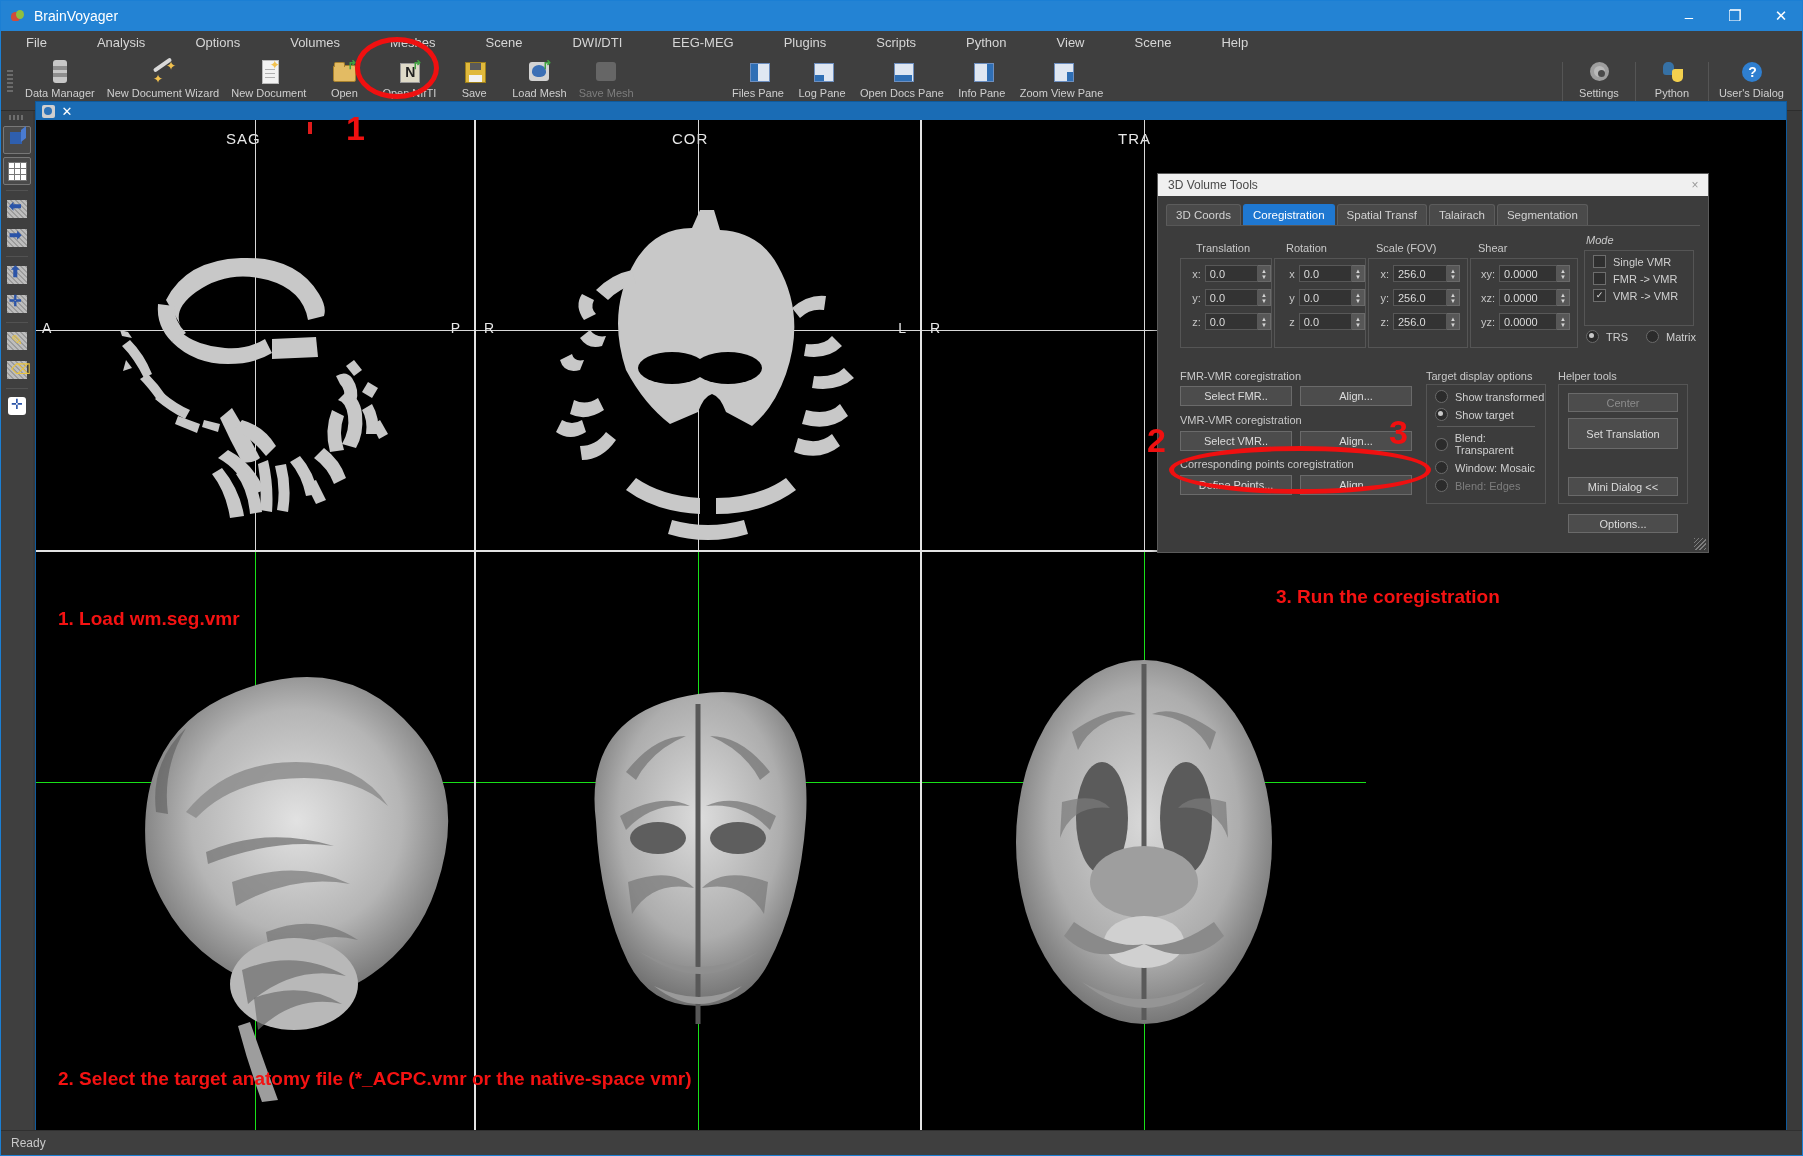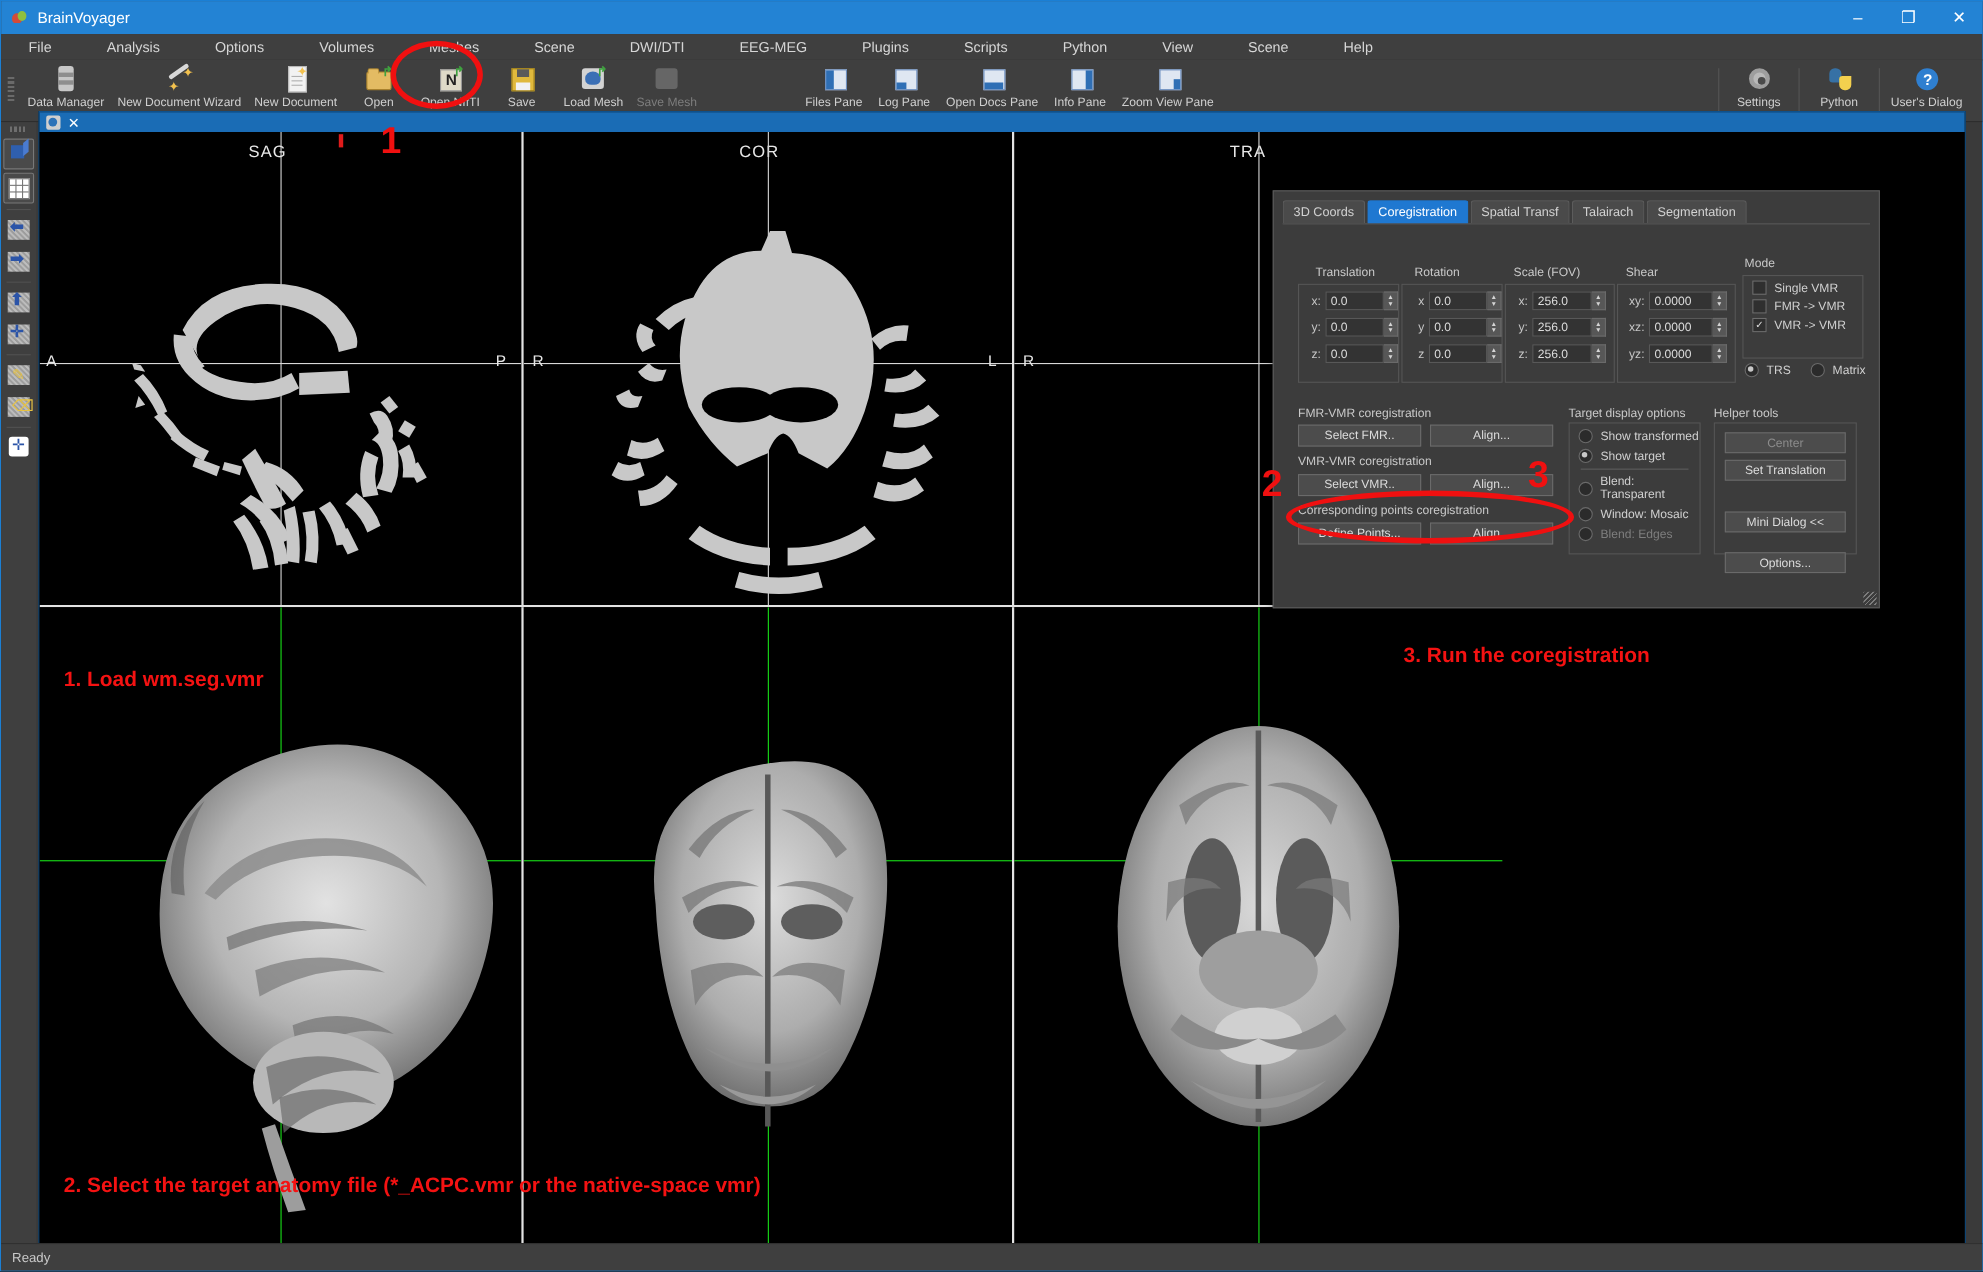--- a/index.html
+++ b/index.html
@@ -547,35 +547,39 @@
       <div class="divider-v" style="left:438px;top:432px;height:578px;"></div>
       <div class="divider-v" style="left:884px;top:432px;height:578px;"></div>
 
       <div class="annot" style="left:22px;top:488px;">1. Load wm.seg.vmr</div>
       <div class="annot" style="left:22px;top:948px;">2. Select the target anatomy file (*_ACPC.vmr or the native-space vmr)</div>
       <div class="annot" style="left:1240px;top:466px;">3. Run the coregistration</div>
     </div>
   </div>
 
   <div class="dlg">
+    <div class="dlg-title">
+      <span>3D Volume Tools</span>
+      <div class="dlg-x">×</div>
+    </div>
 
     <div class="tabs">
       <div class="tab">3D Coords</div>
       <div class="tab active">Coregistration</div>
       <div class="tab">Spatial Transf</div>
       <div class="tab">Talairach</div>
       <div class="tab">Segmentation</div>
     </div>
     <div class="tabline"></div>
 
     <div class="grp-label" style="position:absolute;left:38px;top:68px;">Translation</div>
     <div class="grp-label" style="position:absolute;left:128px;top:68px;">Rotation</div>
     <div class="grp-label" style="position:absolute;left:218px;top:68px;">Scale (FOV)</div>
     <div class="grp-label" style="position:absolute;left:320px;top:68px;">Shear</div>
-    <div class="grp-label" style="position:absolute;left:428px;top:60px;">Mode</div>
+    <div class="grp-label" style="position:absolute;left:428px;top:60px;font-style:italic;">Mode</div>
 
     <div class="box" style="position:absolute;left:22px;top:84px;width:92px;height:90px;padding:6px 0 0 0;">
       <div class="spin">
         <div class="lb">x:</div>
         <div class="fld">0.0</div>
         <div class="ar">
             <i>▲</i>
             <i>▼</i>
           </div>
       </div>
@@ -736,21 +740,21 @@
       </div>
       <div class="rad dim">
         <div class="dot"></div>
         <div class="tx">Blend: Edges</div>
       </div>
     </div>
 
     <div class="grp-label" style="position:absolute;left:400px;top:196px;">Helper tools</div>
     <div class="box" style="position:absolute;left:400px;top:210px;width:130px;height:120px;">
       <div class="btn dim" style="margin:8px auto 0 auto;width:110px;height:19px;">Center</div>
-      <div class="btn" style="margin:6px auto 0 auto;width:110px;height:19px;">Set Translation</div>
+      <div class="btn" style="margin:6px auto 0 auto;width:110px;height:31px;">Set Translation</div>
       <div class="btn" style="margin:28px auto 0 auto;width:110px;height:19px;">Mini Dialog &lt;&lt;</div>
       <div class="btn" style="margin:18px auto 0 auto;width:110px;height:19px;">Options...</div>
     </div>
 
     <div class="resize"></div>
   </div>
 
   <div class="ellipse" style="left:354px;top:36px;width:84px;height:62px;"></div>
   <div class="bignum" style="left:345px;top:108px;">1</div>
 

